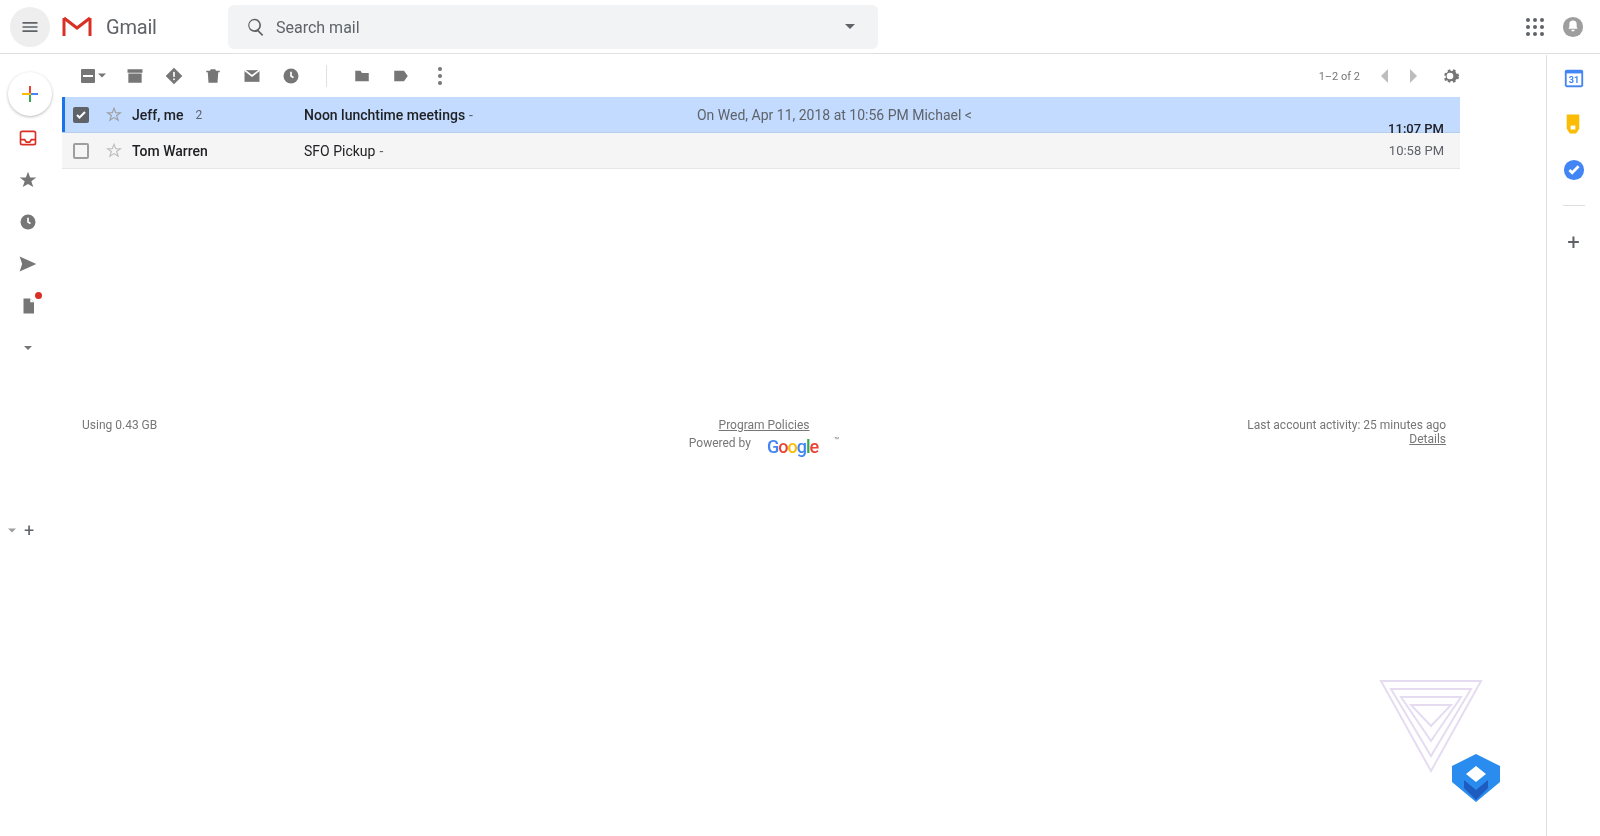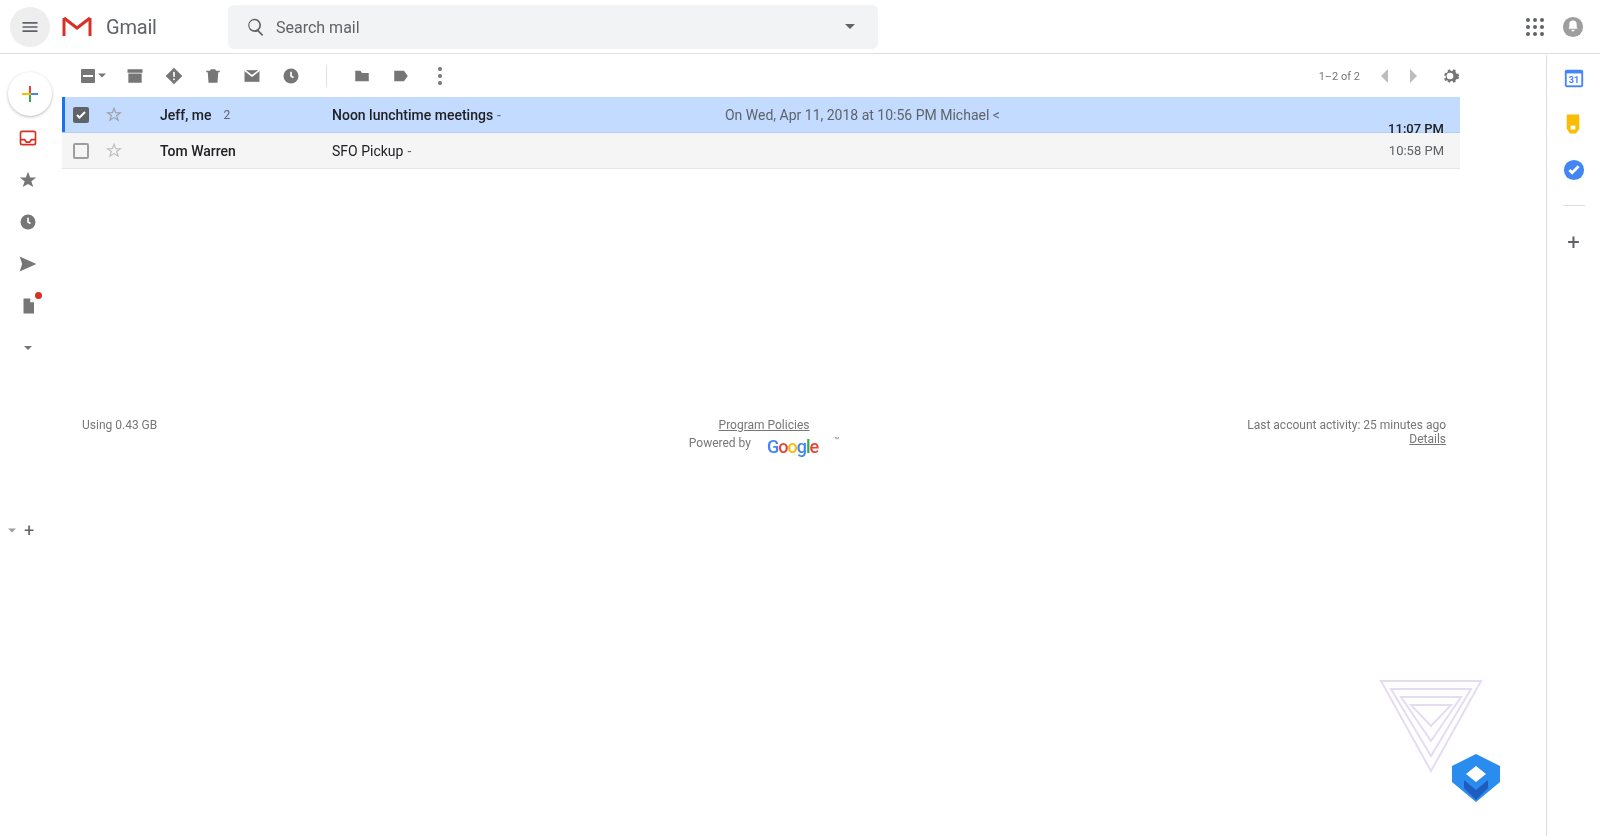--- a/index.html
+++ b/index.html
@@ -45,21 +45,21 @@
 
 .list { position:absolute; left:62px; top:97px; right:140px; }
 .row { height:36px; display:flex; align-items:center; font-size:14px; border-bottom:1px solid rgba(0,0,0,0.06); position:relative; padding-right:16px;}
 .row.selected { background:#c2dbff; }
 .row.selected::before { content:''; position:absolute; left:0; top:0; bottom:0; width:3px; background:#1a73e8; }
 .row .cb { width:38px; display:flex; justify-content:center; align-items:center; cursor:pointer; }
 .row .cb-box { width:16px; height:16px; border:2px solid #9e9e9e; border-radius:2px; display:flex; align-items:center; justify-content:center;}
 .row .cb-box.checked { background:#5f6368; border-color:#5f6368; }
 .row .cb-box.checked svg { color:#fff; }
 .row .star { width:28px; display:flex; justify-content:center; align-items:center; color:#9e9e9e; cursor:pointer; }
-.row .sender { width:176px; padding-left:4px; color:#202124; font-weight:500; white-space:nowrap; overflow:hidden; display:flex; align-items:center; gap:12px;margin-left:28px;}
+.row .sender { width:176px; padding-left:4px; color:#202124; font-weight:500; white-space:nowrap; overflow:hidden; display:flex; align-items:center; gap:12px;}
 .row .sender .cnt { color:#5f6368; font-size:12px; font-weight:400; }
 .row .subject-snippet { flex:1; display:flex; color:#202124; overflow:hidden; white-space:nowrap; }
 .row .subject { font-weight:700; }
 .row .dash { color:#5f6368; margin:0 4px; }
 .row .snippet { color:#5f6368; font-weight:400; flex:1; overflow:hidden; text-overflow:ellipsis; }
 .row .snippet2 { color:#5f6368; font-weight:400; margin-left:220px; }
 .row .time { width:80px; text-align:right; color:#202124; font-weight:700; font-size:13px; }
 .row:not(.selected) .subject { font-weight:400; }
 .row:not(.selected) .time { font-weight:400; color:#5f6368; }
 .row2 { background:#f5f5f5; }

